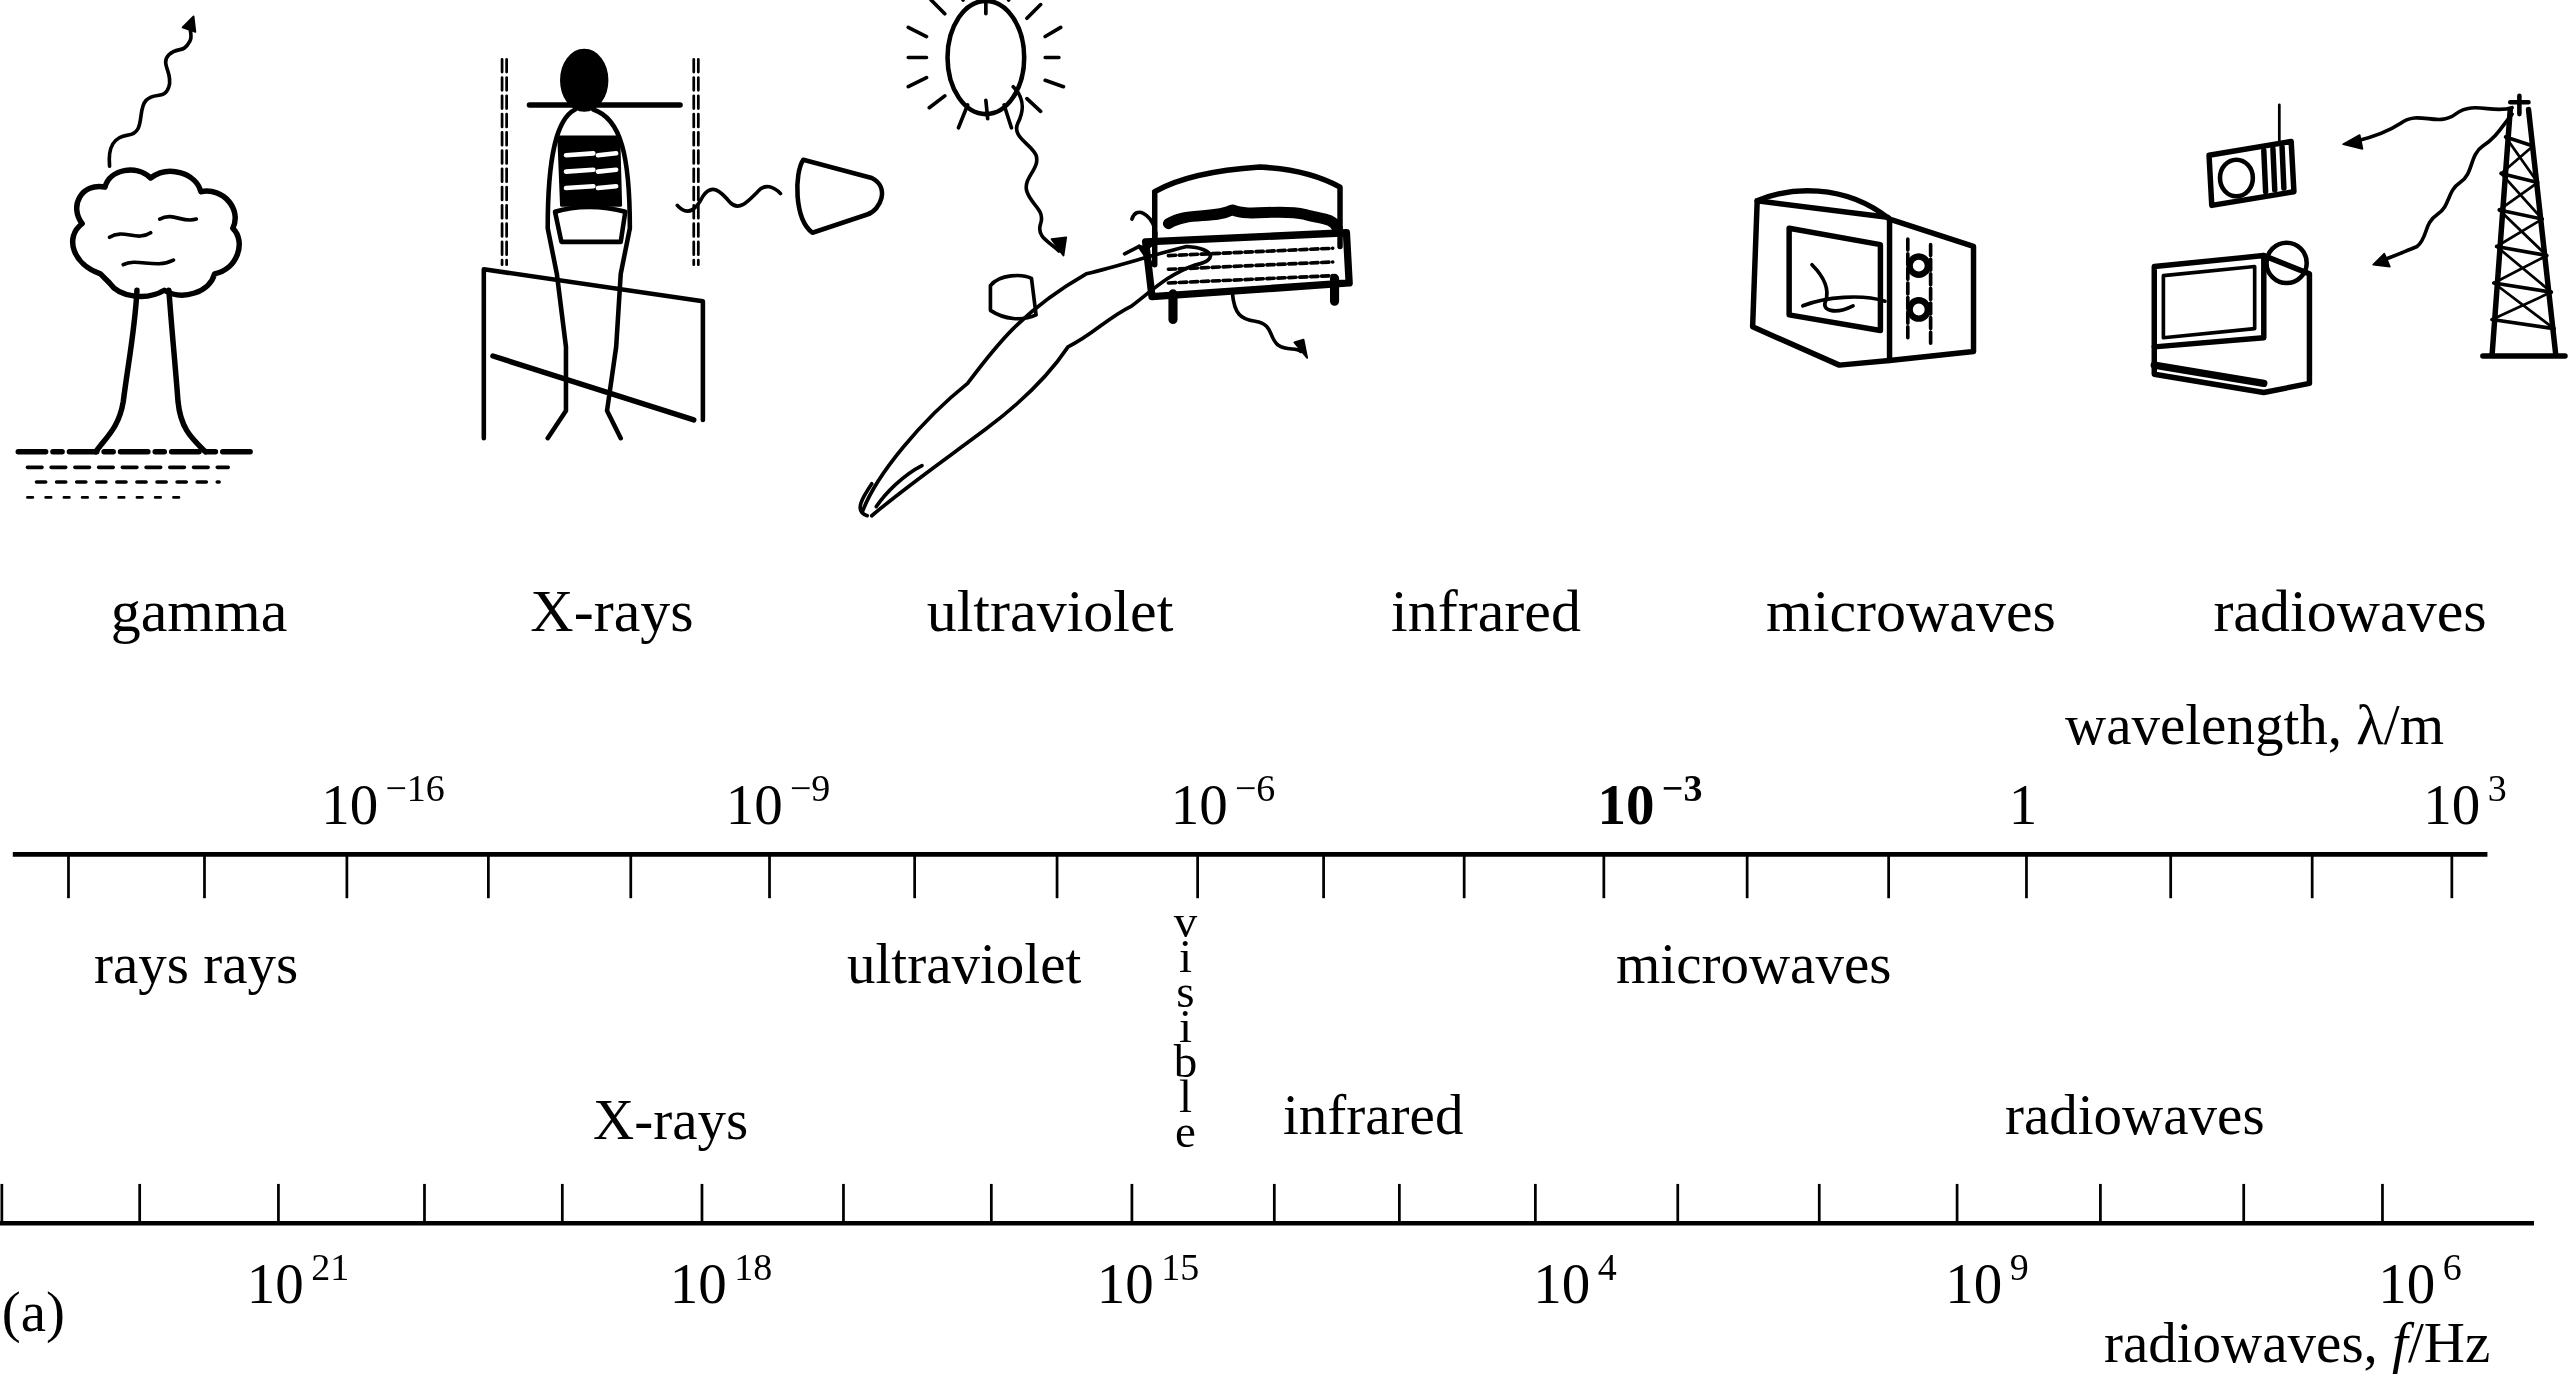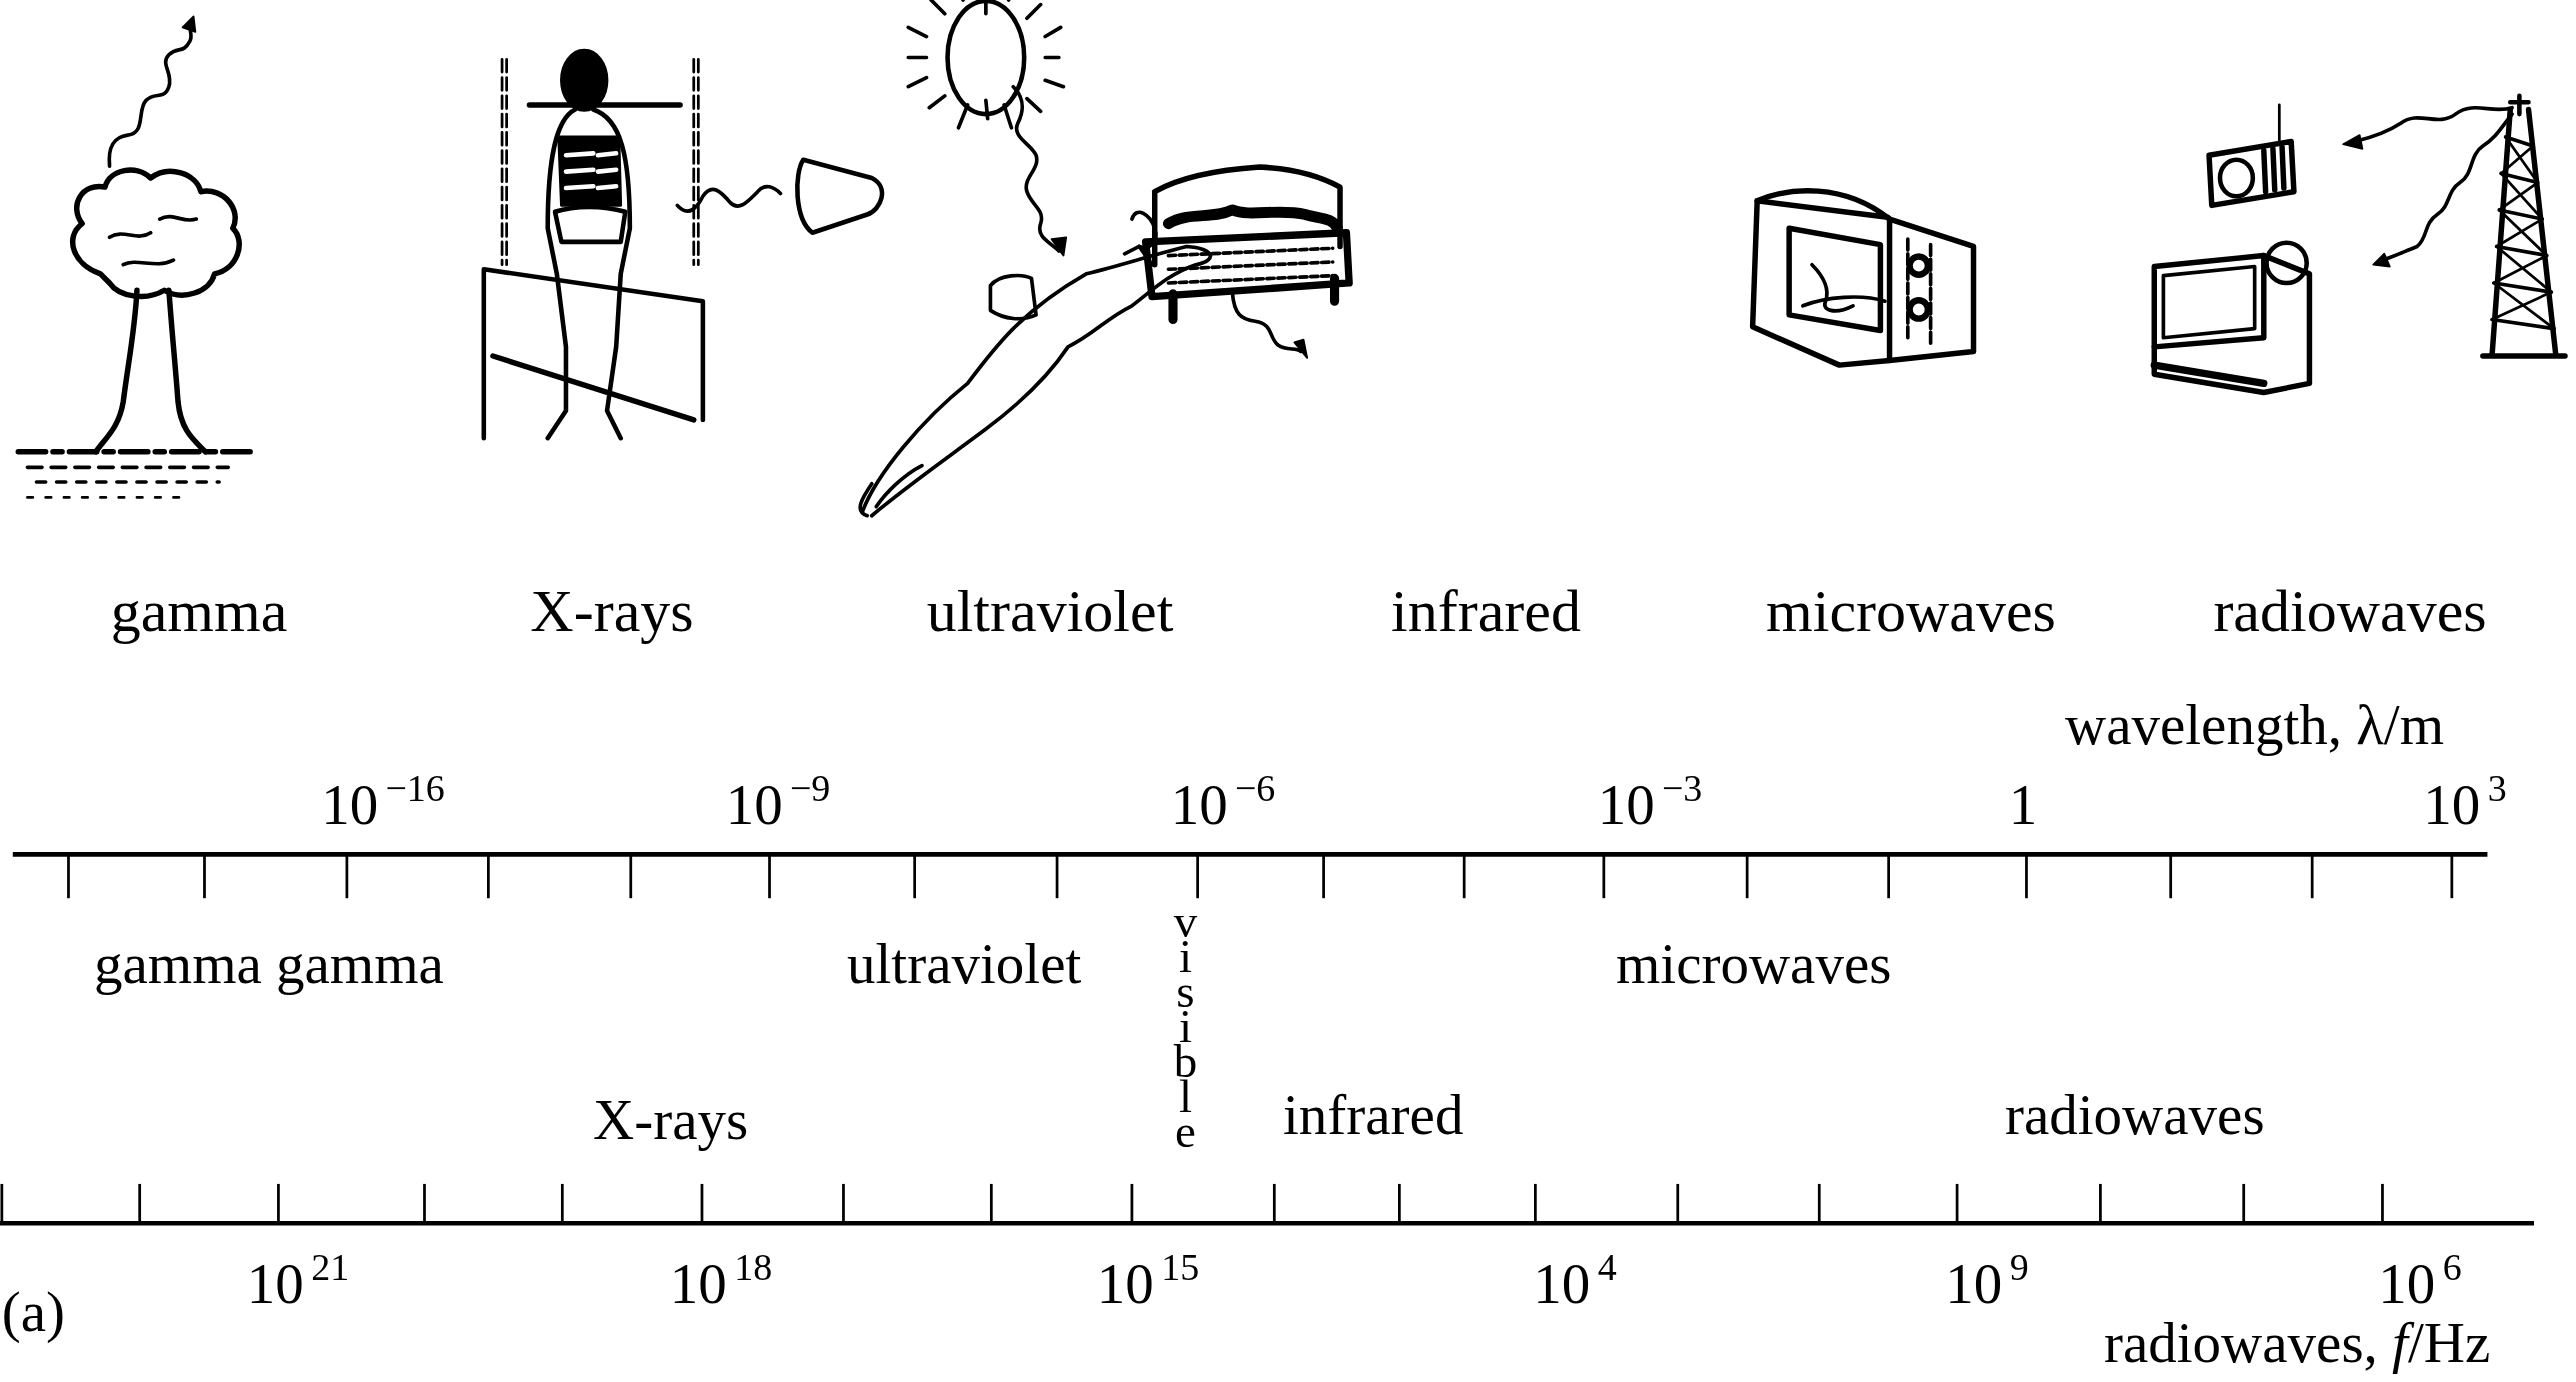--- a/index.html
+++ b/index.html
@@ -166,25 +166,25 @@
   <div class="lbl pic-label" style="left:1050px; top:581px;">ultraviolet</div>
   <div class="lbl pic-label" style="left:1486px; top:581px;">infrared</div>
   <div class="lbl pic-label" style="left:1911px; top:581px;">microwaves</div>
   <div class="lbl pic-label" style="left:2350px; top:581px;">radiowaves</div>
 
   <div class="lbl" style="left:2065px; top:696px; font-size:57px;">wavelength, λ/m</div>
 
   <div class="lbl tick-lbl" style="left:383px; top:776px;"><span>10</span><sup>−16</sup></div>
   <div class="lbl tick-lbl" style="left:778px; top:776px;"><span>10</span><sup>−9</sup></div>
   <div class="lbl tick-lbl" style="left:1223px; top:776px;"><span>10</span><sup>−6</sup></div>
-  <div class="lbl tick-lbl" style="left:1650px; top:776px;"><span>10</span><sup>−3</sup></div>
+  <div class="lbl tick-lbl" style="left:1650px; top:776px;font-weight:bold;"><span>10</span><sup>−3</sup></div>
   <div class="lbl tick-lbl" style="left:2023px; top:776px;"><span>1</span></div>
   <div class="lbl tick-lbl" style="left:2465px; top:776px;"><span>10</span><sup>3</sup></div>
 
-  <div class="lbl band" style="left:94px; top:935px;">gamma gamma</div>
+  <div class="lbl band" style="left:94px; top:935px;">rays rays</div>
   <div class="lbl band" style="left:847px; top:935px;">ultraviolet</div>
   <div class="lbl band" style="left:1616px; top:935px;">microwaves</div>
 
   <div class="lbl band" style="left:593px; top:1091px;">X-rays</div>
   <div class="lbl band" style="left:1283px; top:1086px;">infrared</div>
   <div class="lbl band" style="left:2005px; top:1086px;">radiowaves</div>
 
   <div class="lbl vis">
     <span>v</span>
     <span>i</span>

